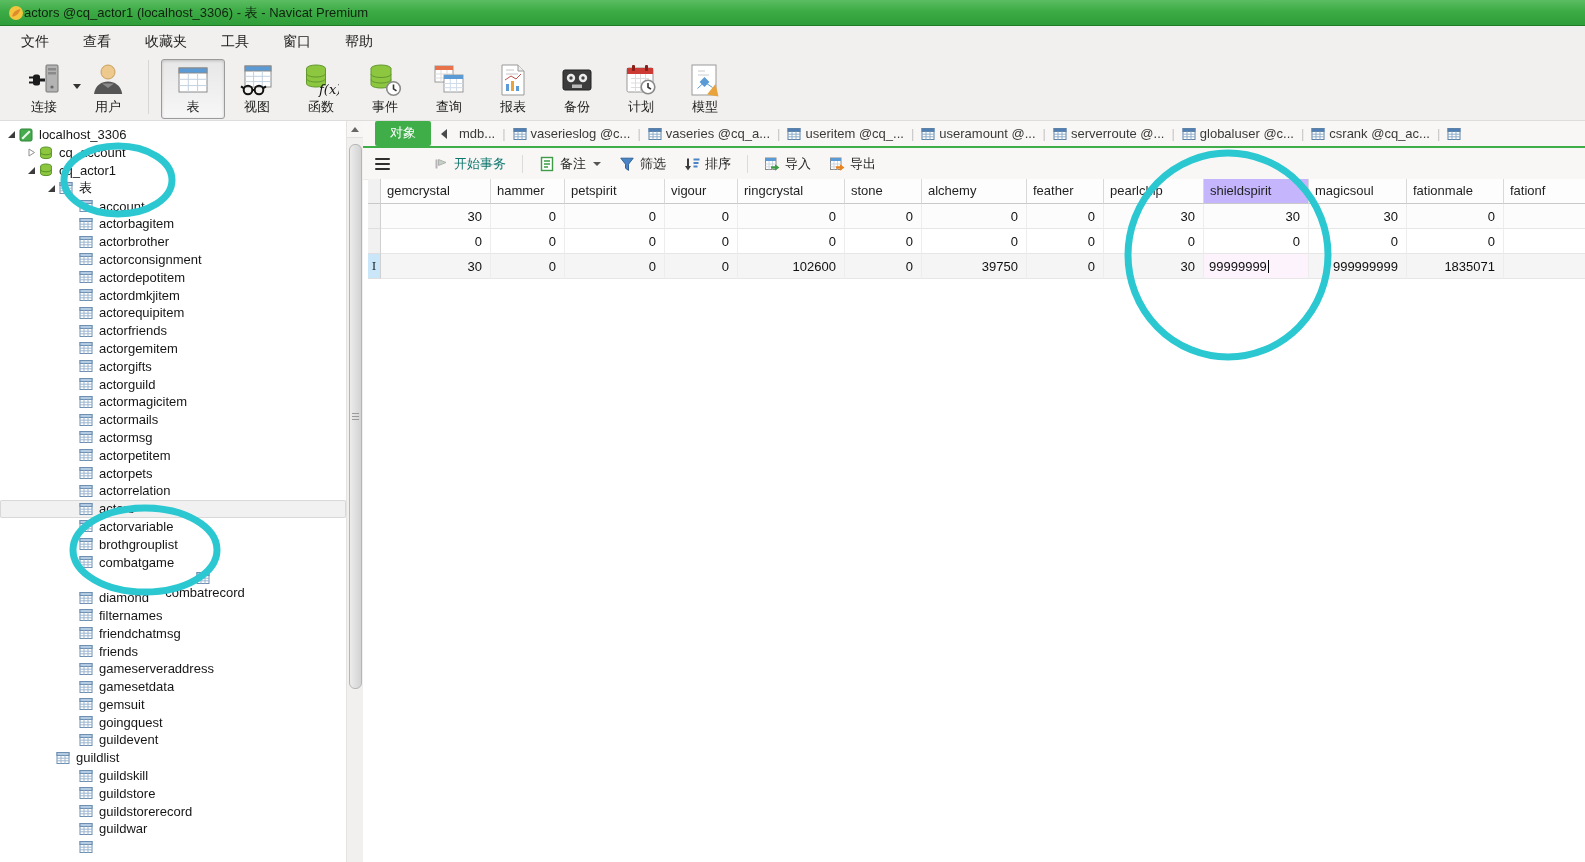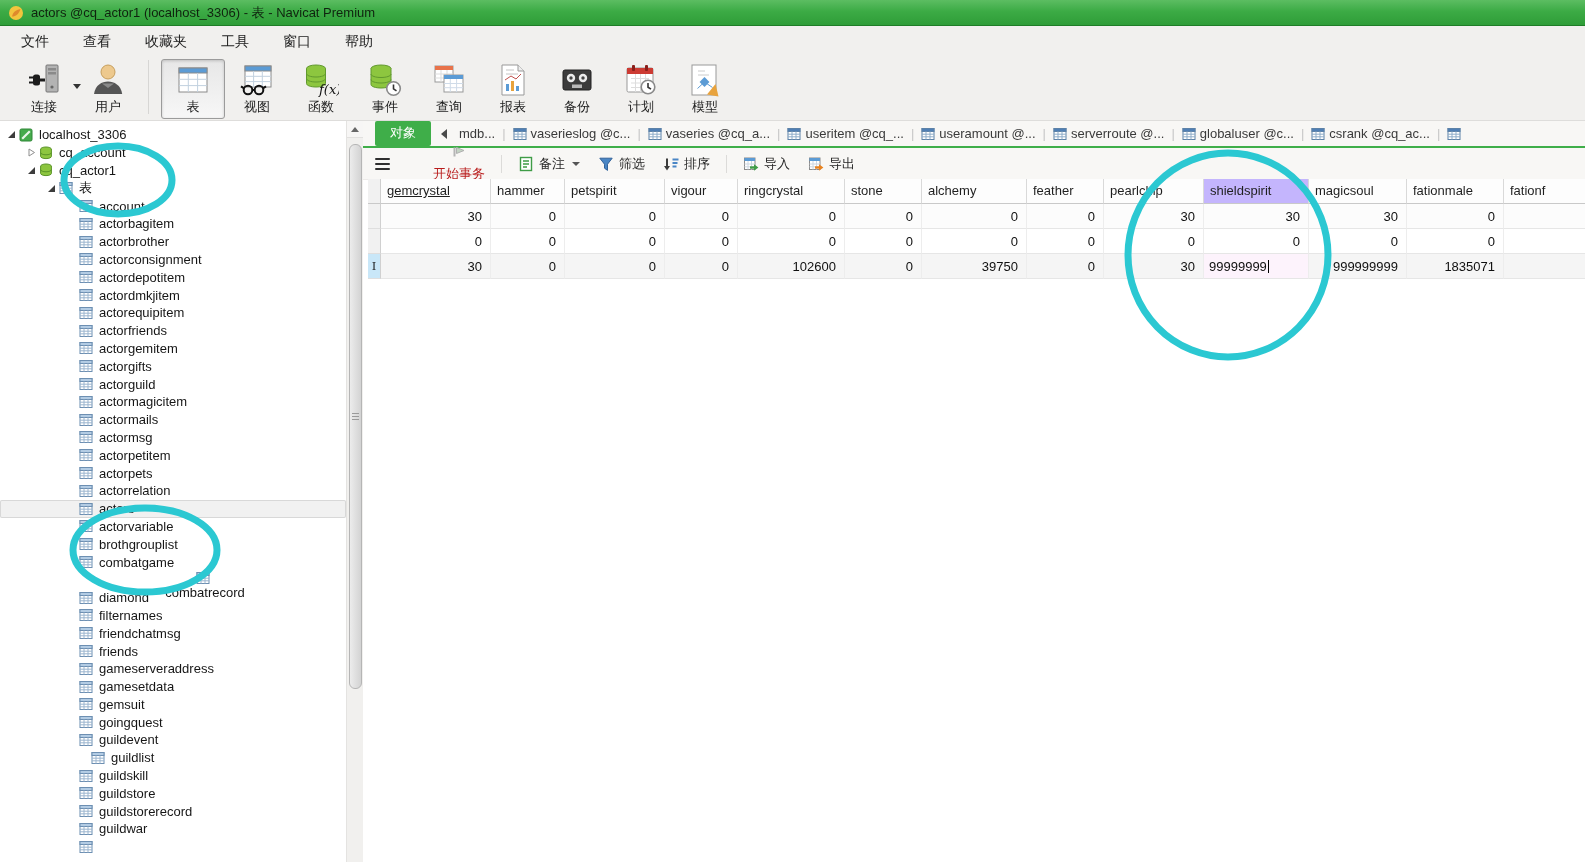--- a/index.html
+++ b/index.html
@@ -10,21 +10,21 @@
     -webkit-font-smoothing:antialiased;
   }
   .icon{display:inline-block;line-height:0;}
   .icon svg{display:block;}
 
   
   #titlebar{
     height:26px;box-sizing:border-box;
     background:linear-gradient(180deg,#5cbd62 0%,#3cab45 45%,#2f9d38 100%);
     border-bottom:1px solid #1f7d27;
-    display:flex;align-items:center;padding:0 8px;gap:7px;text-align:right;
+    display:flex;align-items:center;padding:0 8px;text-align:right;
   }
   #titlebar .title{font-size:13px;color:#10230f;}
   #titlebar .app-icon{width:16px;height:16px;}
 
   
   #menubar{height:31px;background:#f1f0ee;display:flex;align-items:center;padding-left:4px;}
   .menu-item{padding:0 17px;font-size:14px;color:#1c1c1c;line-height:31px;cursor:default;}
 
   
   #main-toolbar{height:64px;background:#f1f0ee;border-bottom:1px solid #dedddb;
@@ -72,21 +72,21 @@
   .tab{display:flex;align-items:center;gap:4px;padding:0 5px;color:#3a3a3a;cursor:default;text-align:center;}
   .tab .icon{width:14px;height:14px;}
   .tab-sep{color:#c6c6c6;padding:0 2px;}
 
   #table-toolbar{height:31px;background:#f8f7f5;border-bottom:1px solid #edebe9;
     display:flex;align-items:center;padding-left:12px;font-size:13px;color:#262626;}
   .hamburger{display:flex;flex-direction:column;gap:3px;width:15px;margin-right:34px;cursor:default;}
   .hamburger i{height:2px;background:#2f2f2f;display:block;border-radius:1px;}
   .tt-btn{display:flex;align-items:center;gap:5px;padding:0 9px;cursor:default;}
   .tt-btn .icon{width:16px;height:16px;}
-  .tt-btn.disabled{color:#b91c1c;flex-direction:column;}
+  .tt-btn.disabled{color:#0f766e;}
   .tt-dd{width:0;height:0;border-left:4px solid transparent;border-right:4px solid transparent;
     border-top:4px solid #555;margin-left:2px;}
   .vsep{width:1px;height:18px;background:#dcdbd9;margin:0 7px;}
 
   
   #grid{position:absolute;top:58px;left:5px;right:0;bottom:0;overflow:hidden;}
   .grid-header{display:flex;height:25px;}
   .gh{box-sizing:border-box;flex:none;border-right:1px solid #d9d9d9;border-bottom:1px solid #c9c9c9;
     padding:4px 0 0 6px;font-size:13px;color:#1f1f1f;background:#fdfdfd;overflow:hidden;cursor:default;}
   .gh.hl{background:#c4b5fd;}
@@ -663,21 +663,21 @@
       <span class="tree-arrow"></span>
       <span class="icon tree-icon">
         <svg viewBox="0 0 14 14" width="14" height="14">
           <rect x="1" y="1.5" width="12" height="11" fill="#fff" stroke="#6d8fb2"></rect>
           <rect x="1" y="1.5" width="12" height="3" fill="#b3cce4" stroke="#6d8fb2"></rect>
           <path d="M5 4.5v8M9 4.5v8M1 7.2h12M1 9.8h12" stroke="#9cb6cf" fill="none"></path>
         </svg>
       </span>
       <span class="tree-label">guildevent</span>
     </div>
-    <div class="tree-row" style="padding-left: 76px;">
+    <div class="tree-row" style="padding-left: 41px;">
       <span class="tree-arrow"></span>
       <span class="icon tree-icon">
         <svg viewBox="0 0 14 14" width="14" height="14">
           <rect x="1" y="1.5" width="12" height="11" fill="#fff" stroke="#6d8fb2"></rect>
           <rect x="1" y="1.5" width="12" height="3" fill="#b3cce4" stroke="#6d8fb2"></rect>
           <path d="M5 4.5v8M9 4.5v8M1 7.2h12M1 9.8h12" stroke="#9cb6cf" fill="none"></path>
         </svg>
       </span>
       <span class="tree-label">guildlist</span>
     </div>
@@ -912,21 +912,21 @@
             <path d="M7 11.5h4" stroke="#e8821e" stroke-width="2.4"></path>
             <path d="M11 8.2v6.6l4.4-3.3z" fill="#e8821e"></path>
           </svg>
         </span>
         <span class="tt-label">导出</span>
       </div>
     </div>
   <div id="grid">
       <div class="grid-header">
         <div class="gh-corner"></div>
-        <div class="gh" style="width: 110px; text-decoration: underline;">gemcrystal</div>
+        <div class="gh" style="width: 110px;">gemcrystal</div>
         <div class="gh" style="width: 74px;">hammer</div>
         <div class="gh" style="width: 100px;">petspirit</div>
         <div class="gh" style="width: 73px;">vigour</div>
         <div class="gh" style="width: 107px;">ringcrystal</div>
         <div class="gh" style="width: 77px;">stone</div>
         <div class="gh" style="width: 105px;">alchemy</div>
         <div class="gh" style="width: 77px;">feather</div>
         <div class="gh" style="width: 100px;">pearlchip</div>
         <div class="gh hl" style="width: 105px;">shieldspirit</div>
         <div class="gh" style="width: 98px;">magicsoul</div>

